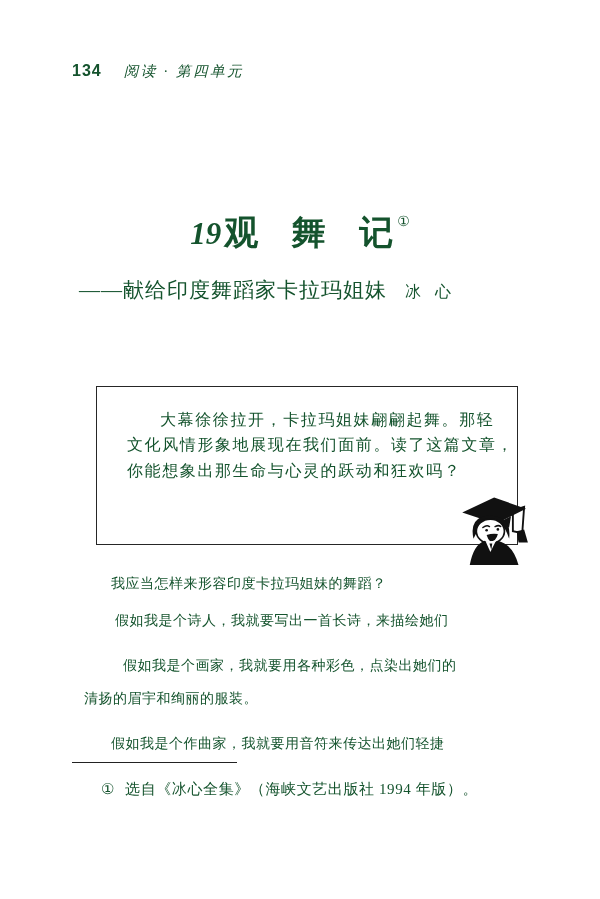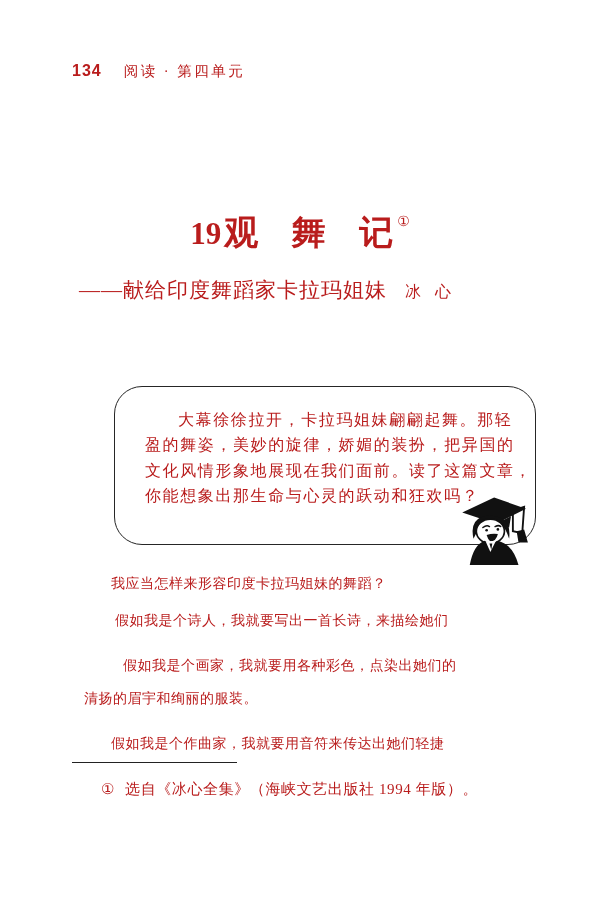--- a/index.html
+++ b/index.html
@@ -1,41 +1,40 @@
 <!DOCTYPE html>
 <html><head>
 <meta charset="utf-8">
 <style>
   html,body{margin:0;padding:0;background:#e8e8e8;}
   .page{
     position:relative;width:600px;height:899px;background:#ffffff;
-    margin:0 auto;overflow:hidden;color:#b91c1c;
+    margin:0 auto;overflow:hidden;color:#14532d;
     font-family:"Liberation Serif","DejaVu Serif",serif;
   }
   
   .running-head{position:absolute;top:62px;left:72px;display:flex;align-items:baseline;gap:22px;}
   .folio{font-family:"Liberation Sans","DejaVu Sans",sans-serif;font-weight:700;font-size:16px;letter-spacing:1px;}
-  .section{font-size:14.5px;letter-spacing:2.5px;}
+  .section{font-style:italic;font-size:14.5px;letter-spacing:2.5px;}
   
   .lesson-title{position:absolute;top:210px;left:0;width:600px;text-align:center;white-space:nowrap;}
-  .lesson-title .num{font-size:31px;font-weight:600;margin-right:3px;}
+  .lesson-title .num{font-style:italic;font-size:31px;font-weight:600;margin-right:3px;}
   .lesson-title .chars{
     font-family:"Liberation Sans","DejaVu Sans",sans-serif;font-weight:700;
     font-size:34px;word-spacing:20px;letter-spacing:2px;
   }
   .lesson-title .fref{font-size:14px;vertical-align:18px;font-weight:400;font-style:normal;margin-left:2px;}
   
   .subtitle{position:absolute;top:276px;left:0;width:535px;text-align:center;font-size:21px;letter-spacing:1px;white-space:nowrap;}
   .subtitle .author{font-size:16px;margin-left:18px;letter-spacing:5px;}
   
   .intro-box{
     position:absolute;left:96px;top:386px;width:422px;height:159px;
-    border:1.5px solid #262626;border-radius:28px;box-sizing:border-box;
+    border:1.5px solid #262626;border-radius:0;box-sizing:border-box;
     padding:20px 20px 0 30px;
-    margin-left:18px;
   }
   .intro-box .bline{
     display:block;font-size:16px;line-height:25.4px;letter-spacing:1.6px;white-space:nowrap;
   }
   .intro-box .bline.first{text-indent:33px;}
   
   .mascot{position:absolute;left:458px;top:490px;width:76px;height:75px;z-index:3;}
   
   .body-text{position:absolute;left:72px;top:567px;width:492px;}
   .body-text .tline{display:block;font-size:14px;line-height:33px;letter-spacing:0.5px;white-space:nowrap;}
@@ -58,21 +57,20 @@
   <div class="lesson-title">
     <span class="num">19</span><span class="chars">观 舞 记</span><span class="fref">①</span>
   </div>
 
   <div class="subtitle">
     <span>——</span><span>献给印度舞蹈家卡拉玛姐妹</span><span class="author">冰 心</span>
   </div>
 
   <div class="intro-box">
     <span class="bline first">大幕徐徐拉开，卡拉玛姐妹翩翩起舞。那轻</span>
-    <span class="bline">盈的舞姿，美妙的旋律，娇媚的装扮，把异国的</span>
     <span class="bline">文化风情形象地展现在我们面前。读了这篇文章，</span>
     <span class="bline">你能想象出那生命与心灵的跃动和狂欢吗？</span>
   </div>
 
   <svg class="mascot" viewBox="0 0 80 80" xmlns="http://www.w3.org/2000/svg" aria-hidden="true">
 
     <ellipse cx="34" cy="42" rx="20" ry="18" fill="#ffffff"></ellipse>
 
     <polygon points="58,22 70,18 68,46 58,44" fill="#ffffff" stroke="#111111" stroke-width="2"></polygon>
     <polygon points="62,44 70,42 74,56 64,56" fill="#111111"></polygon>

